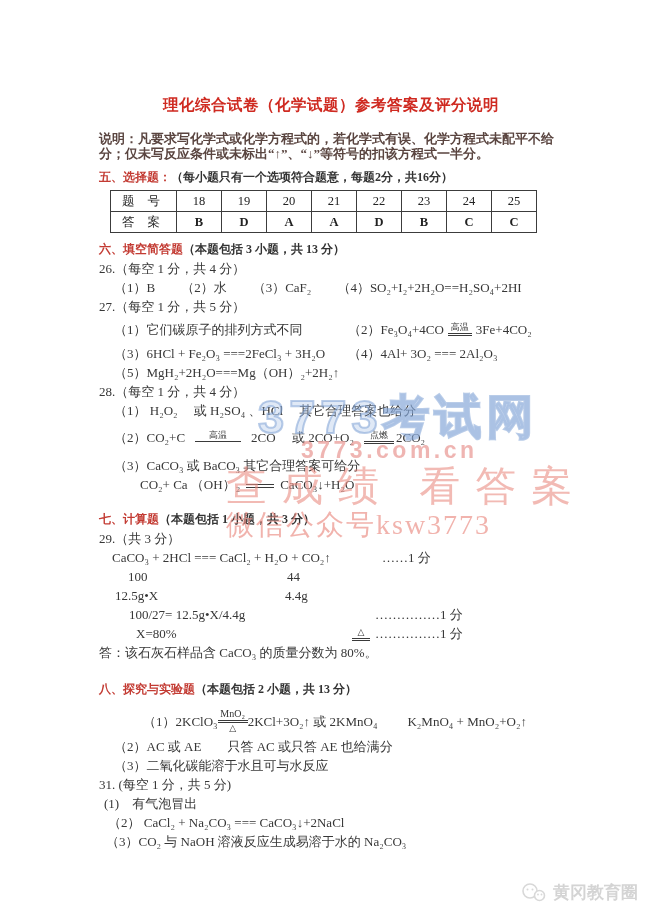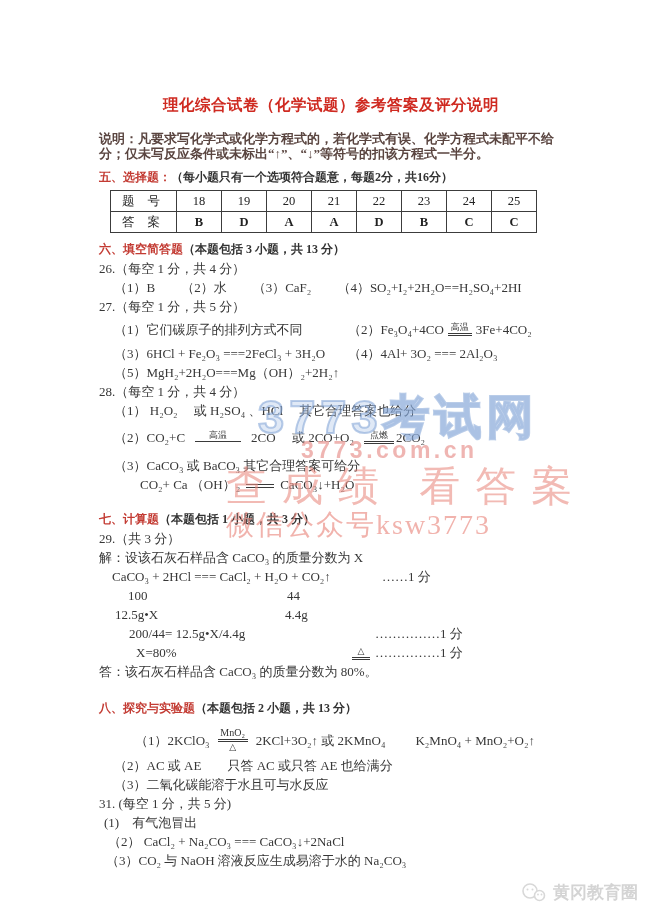--- a/index.html
+++ b/index.html
@@ -140,40 +140,39 @@
       </span><span>2CO　 或 2CO+O₂</span><span class="rx" style="margin:0 2px 0 10px;">
         <span class="rxt">点燃</span>
         <span class="dline w30"></span>
       </span><span>2CO₂</span></div>
   <div class="ln ind" style="margin-top:6px;">（3）CaCO₃  或 BaCO₃  其它合理答案可给分</div>
   <div class="ln ind2"><span>CO₂+ Ca （OH）₂</span><span class="eqline"></span><span>CaCO₃↓+H₂O</span></div>
 
   <div class="sec-head" style="margin-top:18px;"><span class="sec-red">七、计算题</span><span class="sec-desc">（本题包括 1 小题，共 3 分）</span></div>
 
   <div class="ln">29.（共 3 分）</div>
-  <div class="ln">解：设该石灰石样品含 CaCO₃ 的质量分数为 X</div>
   <div class="ln" style="margin-left:13px;"><span>CaCO₃ + 2HCl === CaCl₂ + H₂O + CO₂↑</span><span class="score" style="left:270px;">……1 分</span></div>
   <div class="ln" style="height:17px;">
       <span class="abs" style="left:29px;">100</span>
       <span class="abs" style="left:188px;">44</span>
     </div>
   <div class="ln" style="height:17px;">
       <span class="abs" style="left:16px;">12.5g•X</span>
       <span class="abs" style="left:186px;">4.4g</span>
     </div>
-  <div class="ln" style="margin-left:30px;"><span>200/44= 12.5g•X/4.4g</span><span class="score" style="left:246px;">……………1 分</span></div>
+  <div class="ln" style="margin-left:30px;"><span>100/27= 12.5g•X/4.4g</span><span class="score" style="left:246px;">……………1 分</span></div>
   <div class="ln" style="margin-left:37px;"><span>X=80%</span><span class="rx abs" style="left:212px; top:3px;">
         <span class="rxt">△</span>
         <span class="dline w18"></span>
       </span><span class="score" style="left:239px;">……………1 分</span></div>
   <div class="ln">答：该石灰石样品含 CaCO₃ 的质量分数为 80%。</div>
 
   <div class="sec-head" style="margin-top:20px;"><span class="sec-red">八、探究与实验题</span><span class="sec-desc">（本题包括 2 小题，共 13 分）</span></div>
 
-  <div class="ln ind8" style="margin-top:10px; line-height:28px;text-align:center;"><span>（1）2KClO₃</span><span class="rx" style="margin:0 8px;">
+  <div class="ln ind8" style="margin-top:10px; line-height:28px;text-align:center;"><span>（1）2KClO₃</span><span class="rx" style="margin:0 0;">
         <span class="rxt" style="font-size:10px;">MnO₂</span>
         <span class="dline w30"></span>
         <span class="rxb">△</span>
       </span><span>2KCl+3O₂↑ 或 2KMnO₄</span><span style="margin-left:30px;">K₂MnO₄ + MnO₂+O₂↑</span></div>
   <div class="ln ind">（2）AC 或 AE　　只答 AC 或只答 AE 也给满分</div>
   <div class="ln ind">（3）二氧化碳能溶于水且可与水反应</div>
 
   <div class="ln">31. (每空 1 分，共 5 分)</div>
   <div class="ln" style="margin-left:5px;">(1)　有气泡冒出</div>
   <div class="ln" style="margin-left:9px;">（2） CaCl₂ + Na₂CO₃ === CaCO₃↓+2NaCl</div>

